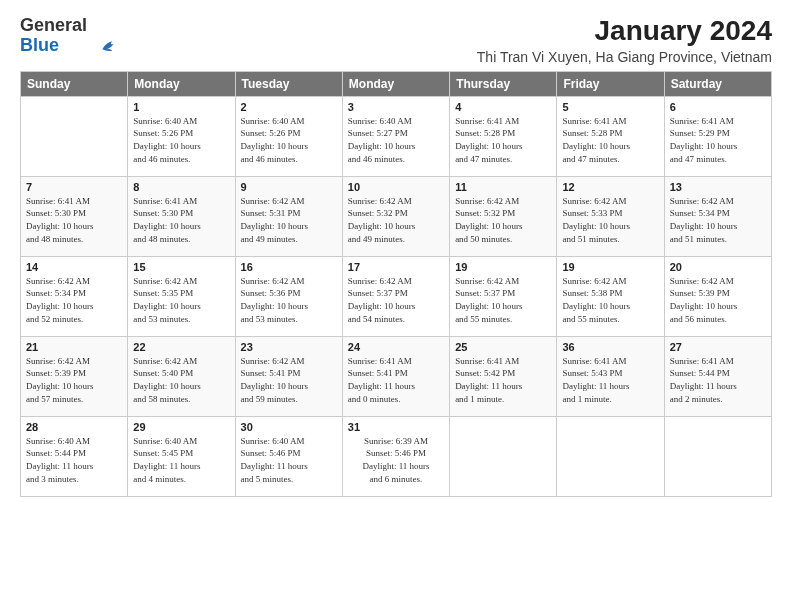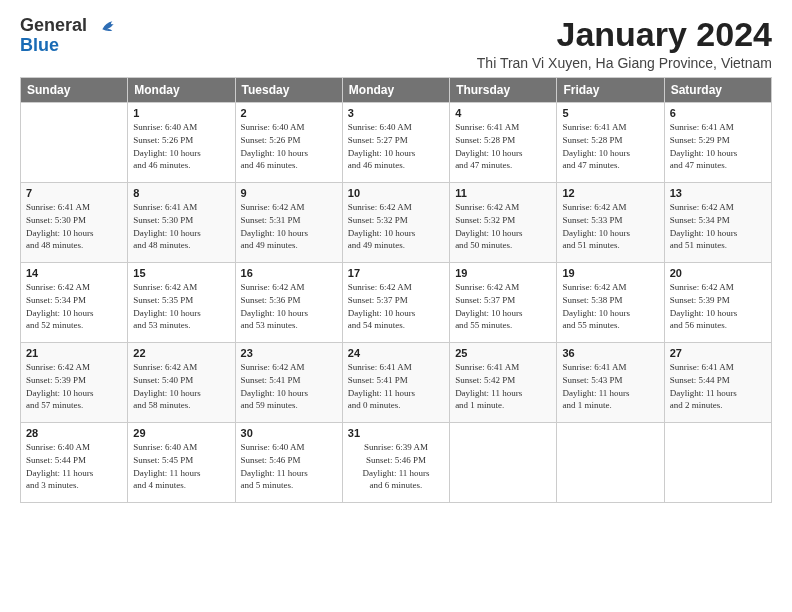--- a/index.html
+++ b/index.html
@@ -37,28 +37,28 @@
       font-weight: bold;
       color: #1a6bb5;
       line-height: 1.1;
     }
     .logo-bird {
       width: 20px;
       height: 20px;
     }
     .logo-row {
       display: flex;
-      align-items: flex-start;
+      align-items: flex-end;
       gap: 12px;
     }
     .title-block {
       text-align: right;
     }
     .month-title {
-      font-size: 34px;
+      font-size: 28px;
       font-weight: bold;
       color: #222;
       line-height: 1.1;
     }
     .location-title {
       font-size: 14px;
       color: #444;
       margin-top: 2px;
     }
     .calendar {

